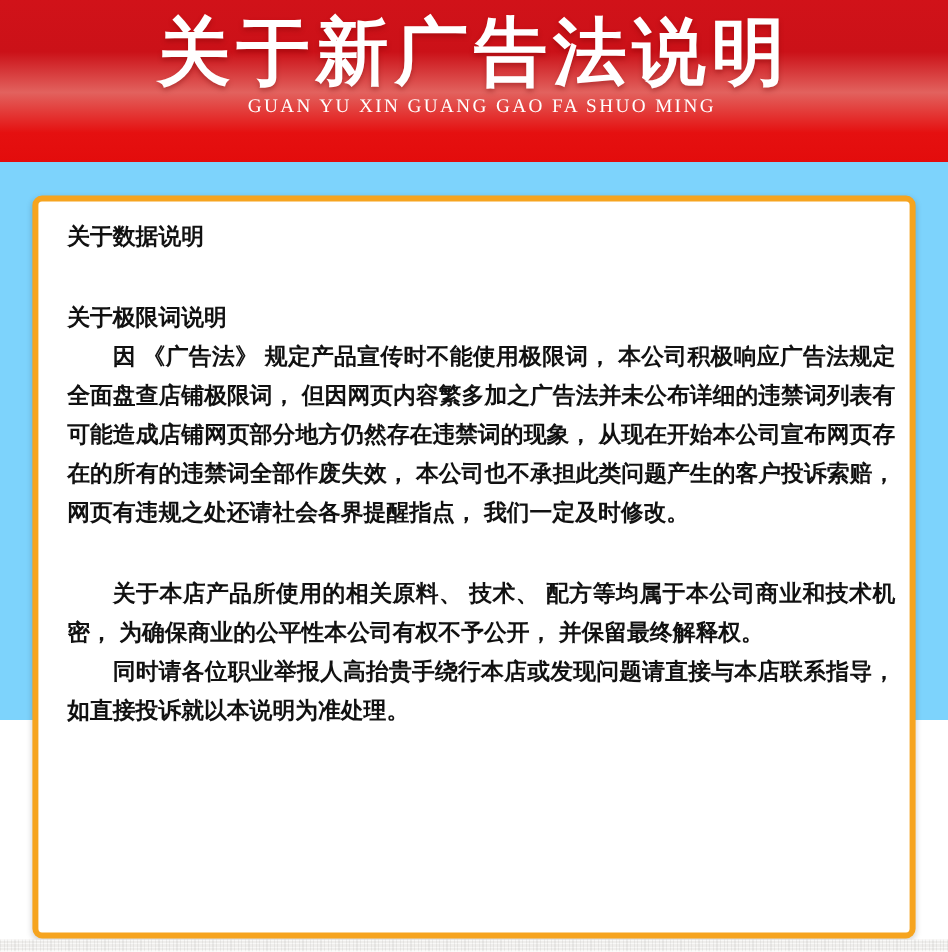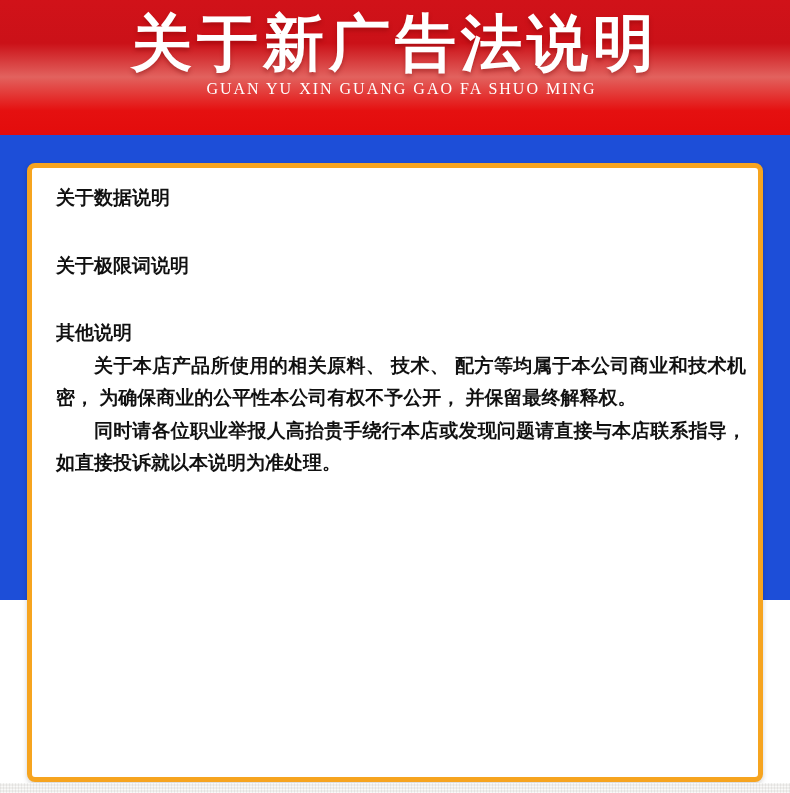--- a/index.html
+++ b/index.html
@@ -8,21 +8,21 @@
     width: 790px;
     height: 793px;
     background: #ffffff;
     font-family: "Liberation Sans", "DejaVu Sans", sans-serif;
     overflow: hidden;
   }
   .page {
     position: relative;
     width: 790px;
     height: 600px;
-    background: #1d4ed8;
+    background: #7dd3fc;
   }
   
   .banner {
     position: absolute;
     top: 0;
     left: 0;
     width: 790px;
     height: 135px;
     background: linear-gradient(180deg,
       #d11219 0%,
@@ -111,24 +111,24 @@
   </div>
 
   <div class="notice-box">
 
     <div class="section">
       <h2 class="section-heading">关于数据说明</h2>
     </div>
 
     <div class="section">
       <h2 class="section-heading">关于极限词说明</h2>
+      <p class="section-paragraph">因 《广告法》 规定产品宣传时不能使用极限词， 本公司积极响应广告法规定全面盘查店铺极限词， 但因网页内容繁多加之广告法并未公布详细的违禁词列表有可能造成店铺网页部分地方仍然存在违禁词的现象， 从现在开始本公司宣布网页存在的所有的违禁词全部作废失效， 本公司也不承担此类问题产生的客户投诉索赔， 网页有违规之处还请社会各界提醒指点， 我们一定及时修改。</p>
     </div>
 
     <div class="section">
-      <h2 class="section-heading">其他说明</h2>
       <p class="section-paragraph">关于本店产品所使用的相关原料、 技术、 配方等均属于本公司商业和技术机密， 为确保商业的公平性本公司有权不予公开， 并保留最终解释权。</p>
       <p class="section-paragraph">同时请各位职业举报人高抬贵手绕行本店或发现问题请直接与本店联系指导， 如直接投诉就以本说明为准处理。</p>
     </div>
 
   </div>
 
   <div class="texture-strip"></div>
 
 </div>
 

